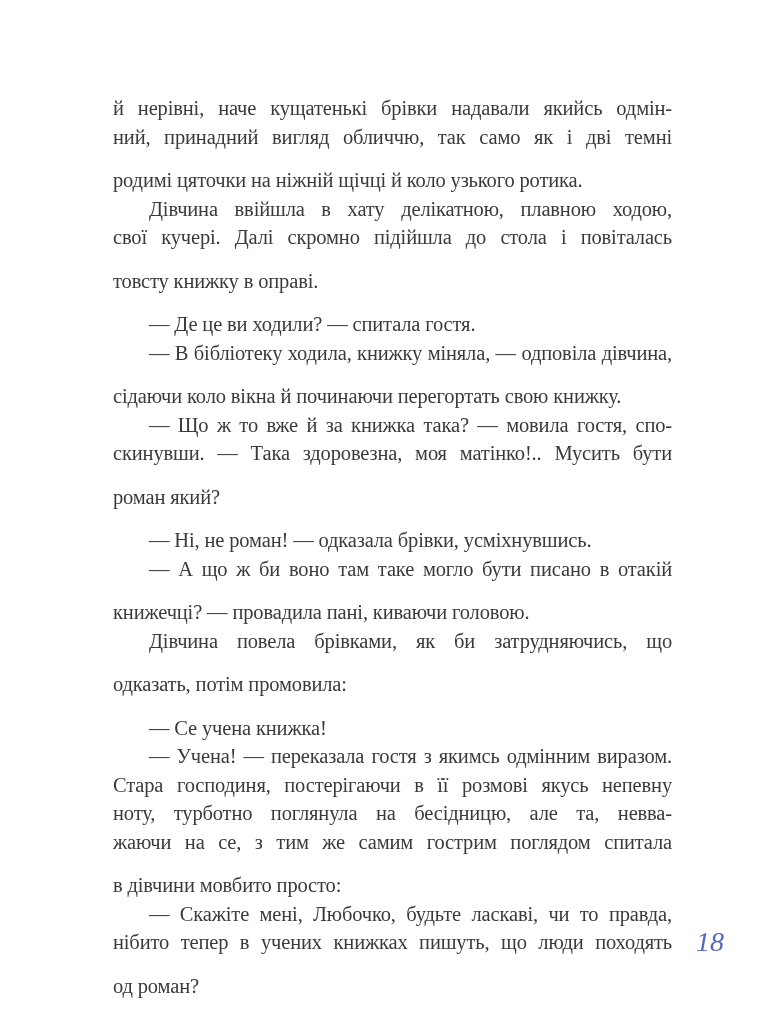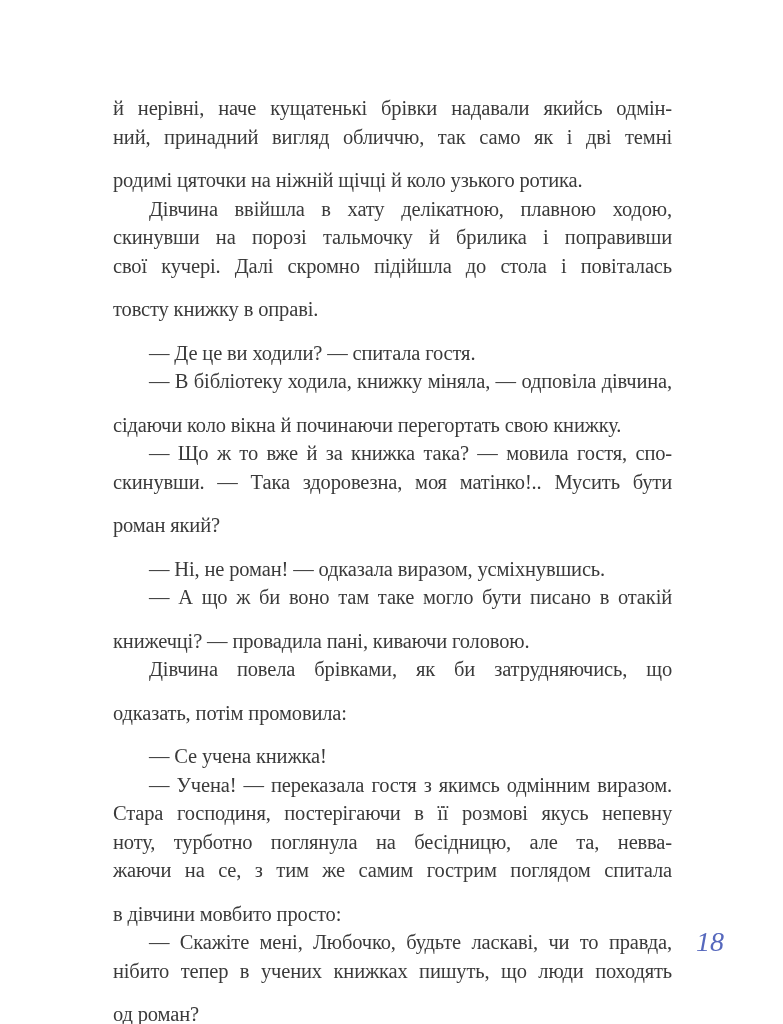--- a/index.html
+++ b/index.html
@@ -53,30 +53,29 @@
 </style>
 </head>
 <body>
 
 <div class="page" style="background: rgb(255, 255, 255);">
   <div class="text-block" id="text-block" style="color: rgb(58, 58, 58);">
       <div class="line">й нерівні, наче кущатенькі брівки надавали якийсь одмін-</div>
       <div class="line">ний, принадний вигляд обличчю, так само як і дві темні</div>
       <div class="line last">родимі цяточки на ніжній щічці й коло узького ротика.</div>
       <div class="line indent">Дівчина ввійшла в хату делікатною, плавною ходою,</div>
-      <div class="line">скинувши на порозі тальмочку й брилика і поправивши</div>
       <div class="line">свої кучері. Далі скромно підійшла до стола і повіталась</div>
       <div class="line last">товсту книжку в оправі.</div>
       <div class="line indent last">— Де це ви ходили? — спитала гостя.</div>
       <div class="line indent">— В бібліотеку ходила, книжку міняла, — одповіла дівчина,</div>
       <div class="line last">сідаючи коло вікна й починаючи перегортать свою книжку.</div>
       <div class="line indent">— Що ж то вже й за книжка така? — мовила гостя, спо-</div>
       <div class="line">скинувши. — Така здоровезна, моя матінко!.. Мусить бути</div>
       <div class="line last">роман який?</div>
-      <div class="line indent last">— Ні, не роман! — одказала виразом, усміхнувшись.</div>
+      <div class="line indent last">— Ні, не роман! — одказала брівки, усміхнувшись.</div>
       <div class="line indent">— А що ж би воно там таке могло бути писано в отакій</div>
       <div class="line last">книжечці? — провадила пані, киваючи головою.</div>
       <div class="line indent">Дівчина повела брівками, як би затрудняючись, що</div>
       <div class="line last">одказать, потім промовила:</div>
       <div class="line indent last">— Се учена книжка!</div>
       <div class="line indent">— Учена! — переказала гостя з якимсь одмінним виразом.</div>
       <div class="line">Стара господиня, постерігаючи в її розмові якусь непевну</div>
       <div class="line">ноту, турботно поглянула на бесідницю, але та, невва-</div>
       <div class="line">жаючи на се, з тим же самим гострим поглядом спитала</div>
       <div class="line last">в дівчини мовбито просто:</div>

